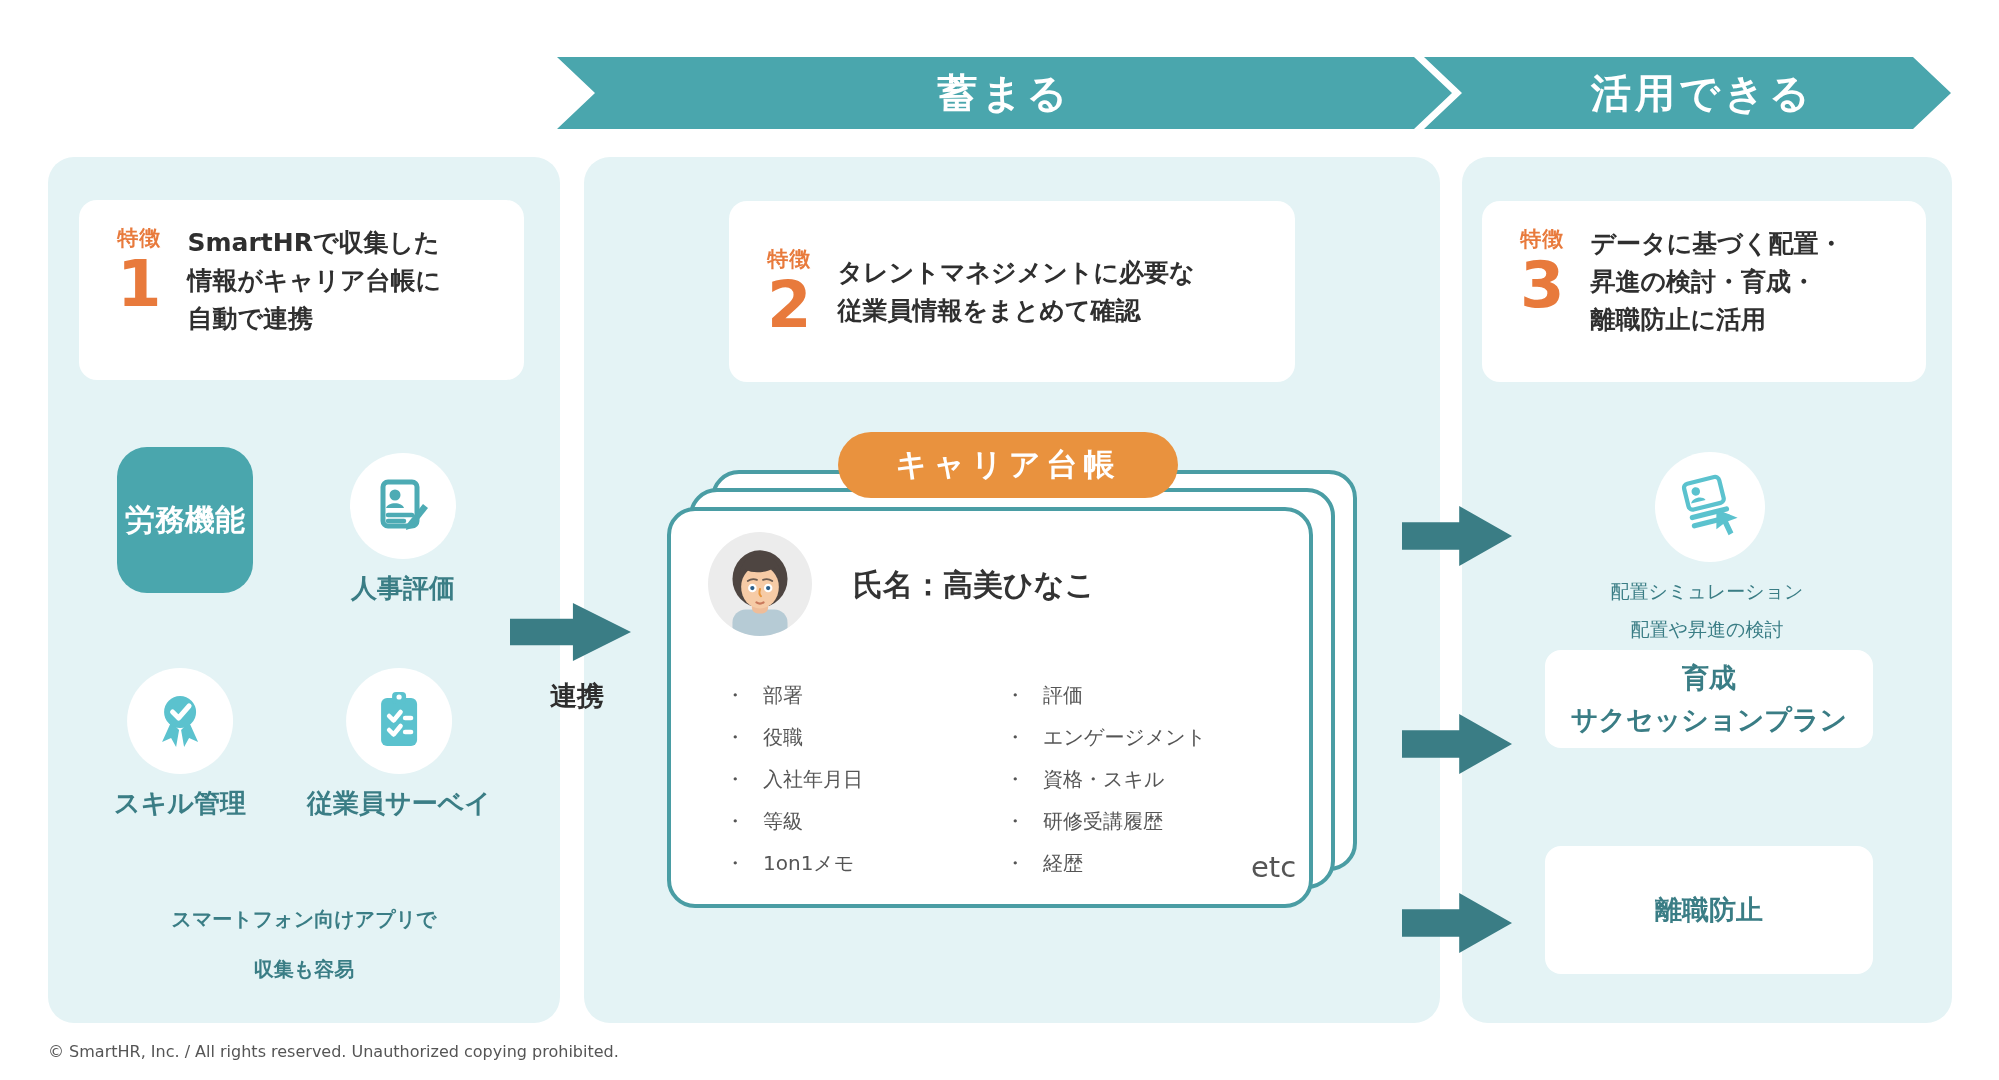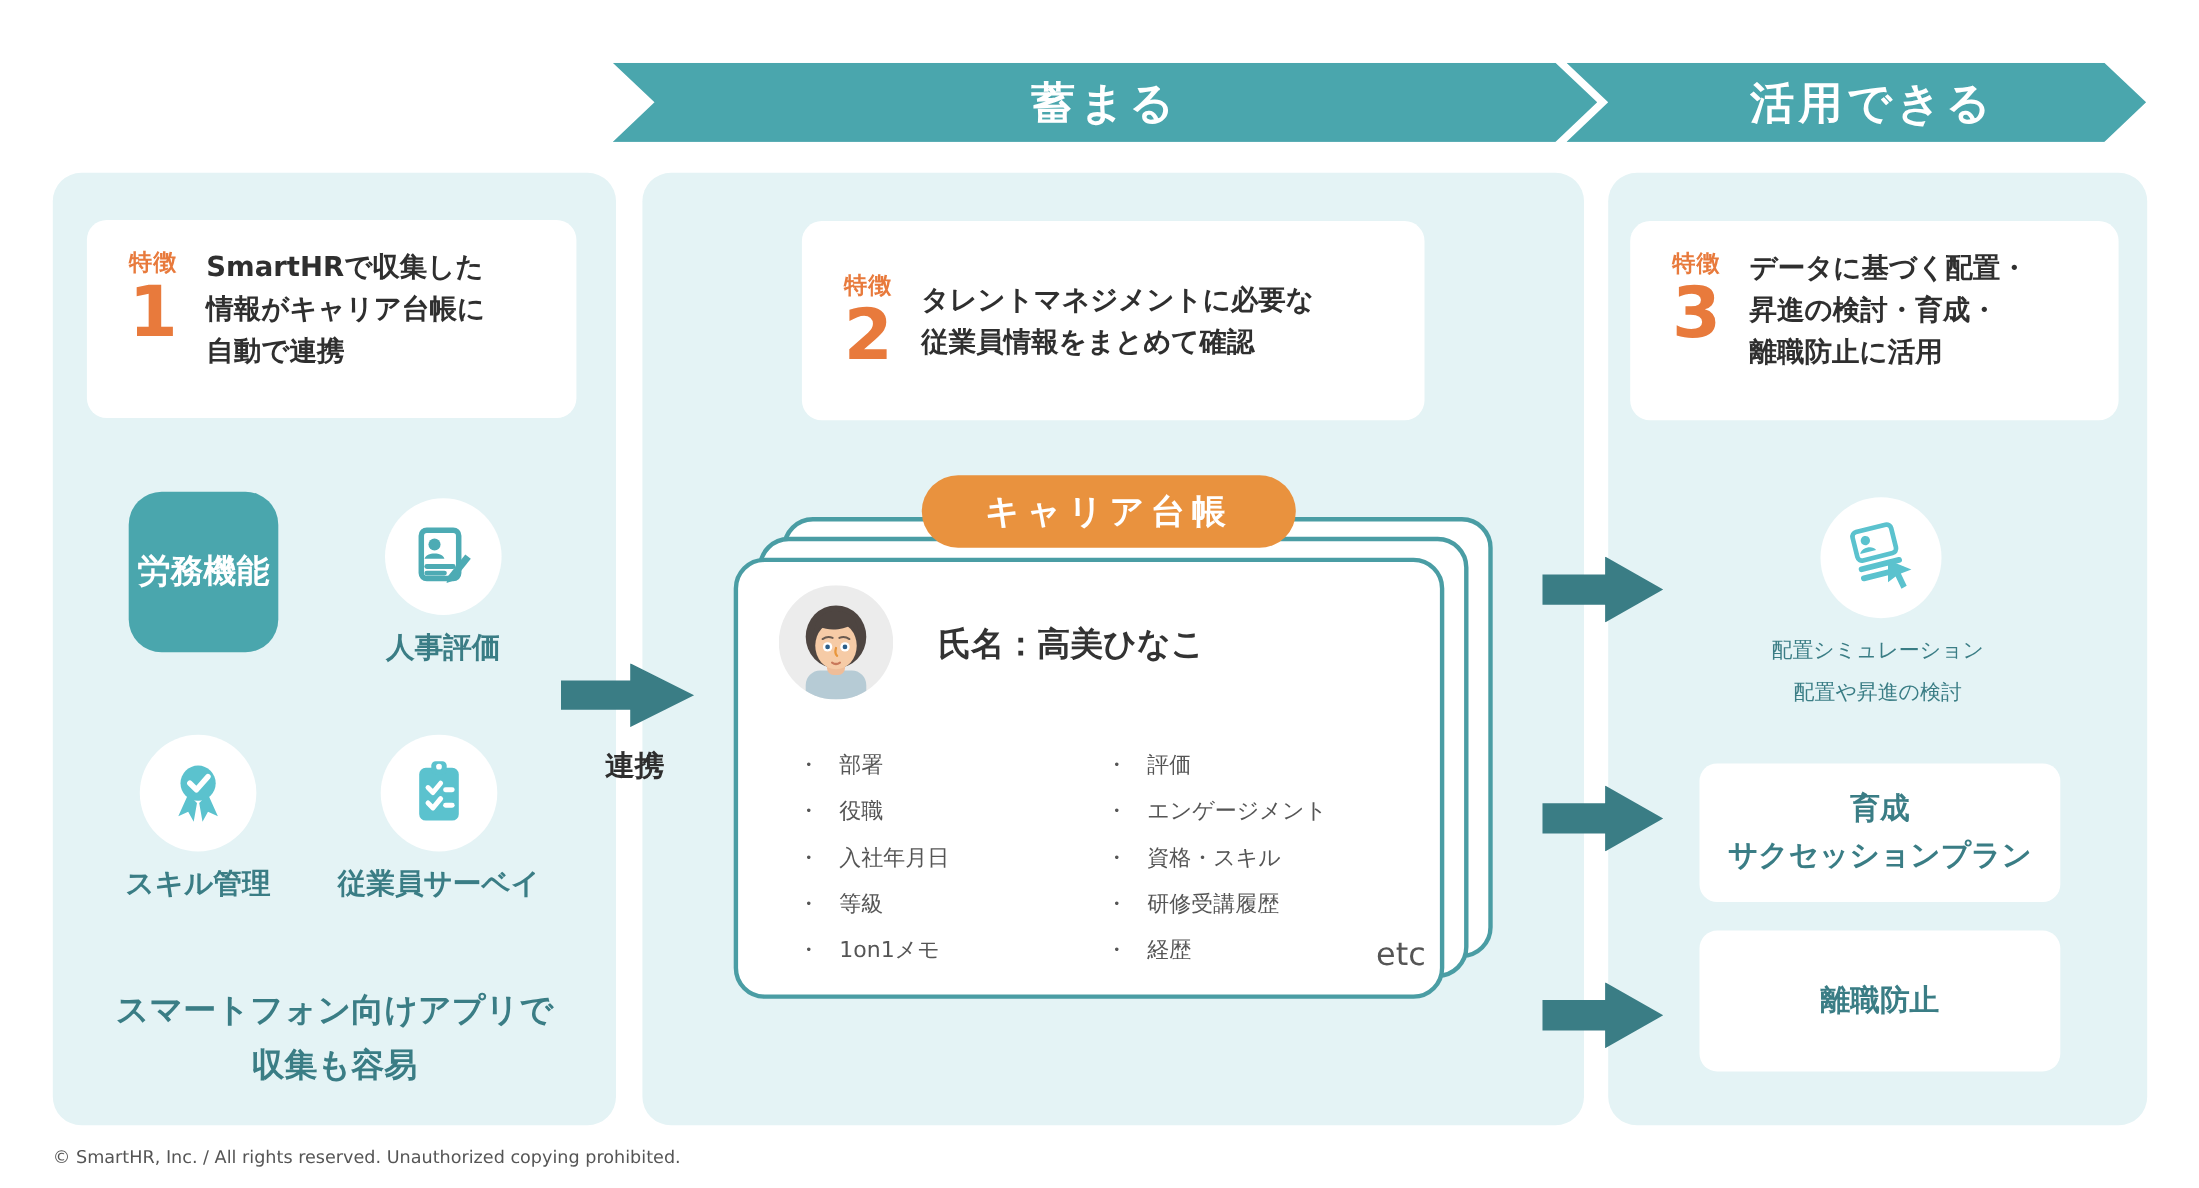--- a/index.html
+++ b/index.html
@@ -41,21 +41,21 @@
     background:var(--band-teal,#4AA6AD);color:#fff;display:flex;flex-direction:row;align-items:center;
     justify-content:center;font-size:30px;font-weight:800;line-height:1.35;}
   .module{position:absolute;display:flex;flex-direction:column;align-items:center;transform:translateX(-50%);}
   .module .circle{width:106px;height:106px;border-radius:50%;background:#fff;display:flex;
     align-items:center;justify-content:center;}
   .module .mlabel{margin-top:12px;font-size:26px;font-weight:800;color:var(--teal-text,#3A7D85);white-space:nowrap;}
   .module.jinji{left:403px;top:453px;}
   .module.skill{left:180px;top:668px;}
   .module.survey{left:399px;top:668px;}
   .note{position:absolute;left:304px;top:894px;transform:translateX(-50%);text-align:center;
-    font-size:30px;font-weight:800;color:var(--teal-text,#3A7D85);line-height:50px;white-space:nowrap;}
+    font-size:20px;font-weight:800;color:var(--teal-text,#3A7D85);line-height:50px;white-space:nowrap;}
   
   .arrow{position:absolute;background:var(--arrow-teal,#3A7D85);
     clip-path:polygon(0 27%,52% 27%,52% 0,100% 50%,52% 100%,52% 73%,0 73%);}
   .arrow.renkei{left:510px;top:603px;width:121px;height:58px;}
   .arrow.fa1{left:1402px;top:506px;width:110px;height:60px;}
   .arrow.fa2{left:1402px;top:714px;width:110px;height:60px;}
   .arrow.fa3{left:1402px;top:893px;width:110px;height:60px;}
   .renkei-label{position:absolute;left:577px;top:678px;transform:translateX(-50%);
     font-size:27px;font-weight:800;color:#2E2E2E;white-space:nowrap;}
   
@@ -76,21 +76,21 @@
   .fields.fr{left:993px;top:662px;}
   .etc{position:absolute;left:1223px;top:850px;font-size:29px;color:var(--list-text,#555);margin-left:28px;}
   
   .placement-circle{position:absolute;left:1710px;top:452px;transform:translateX(-50%);
     width:110px;height:110px;border-radius:50%;background:#fff;display:flex;align-items:center;justify-content:center;}
   .outcome-text{position:absolute;left:1707px;top:572px;transform:translateX(-50%);text-align:center;
     font-size:19px;font-weight:400;color:var(--teal-text,#3A7D85);line-height:38px;white-space:nowrap;}
   .outcome-box{position:absolute;left:1545px;width:328px;background:#fff;border-radius:16px;
     display:flex;flex-direction:column;align-items:center;justify-content:center;
     font-size:27px;font-weight:800;color:var(--teal-text,#3A7D85);line-height:42px;text-align:center;white-space:nowrap;}
-  .outcome-box.ob1{top:694px;height:126px;}
+  .outcome-box.ob1{top:650px;height:98px;}
   .outcome-box.ob2{top:846px;height:128px;}
   
   .copyright{position:absolute;left:48px;top:1042px;font-size:16px;color:#555;}
   
   .ic-f{fill:var(--icon-teal,#5BC2CE);}
   .ic-st{stroke:var(--icon-teal,#5BC2CE);fill:none;}
   .icd-f{fill:var(--icon-teal-dark,#4DABB4);}
   .icd-st{stroke:var(--icon-teal-dark,#4DABB4);fill:none;}
 </style>
 </head>

